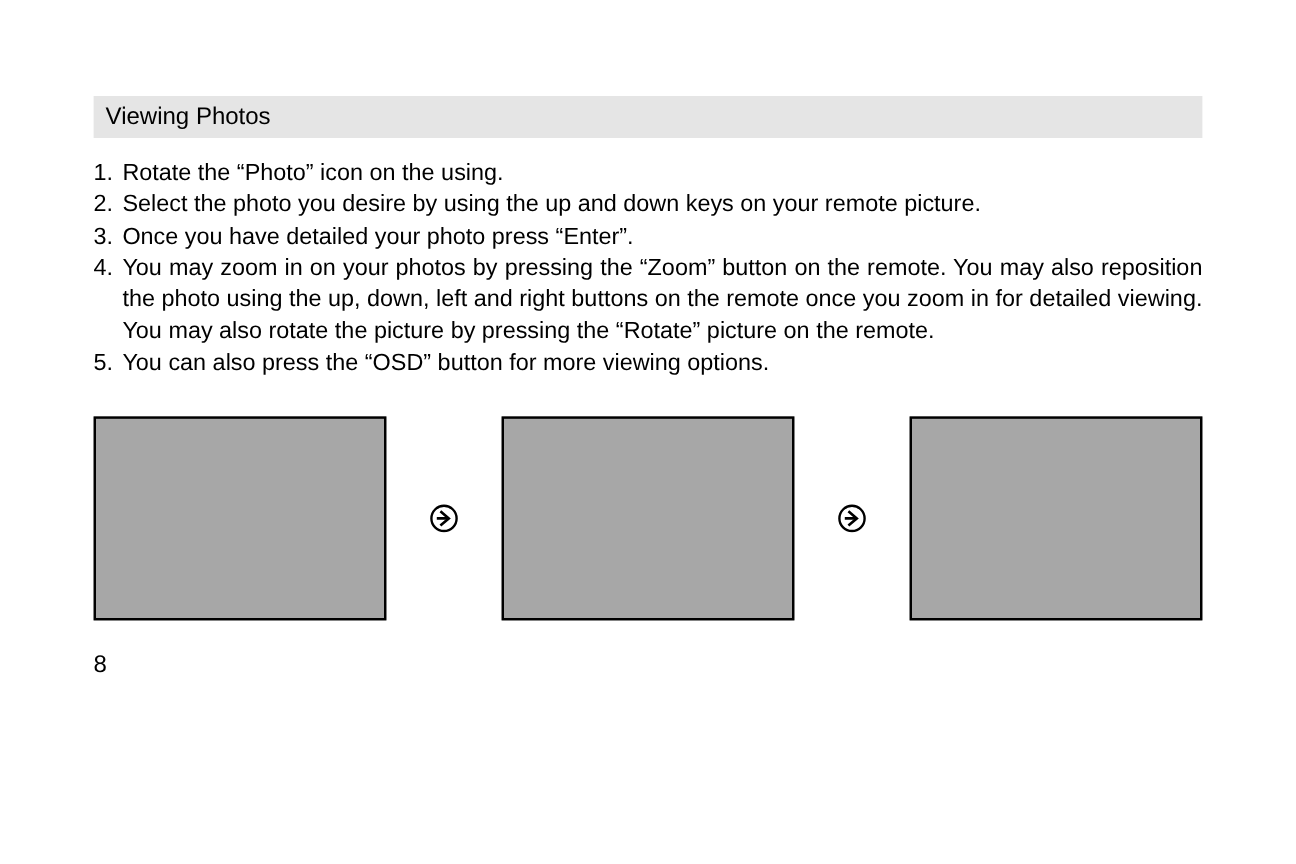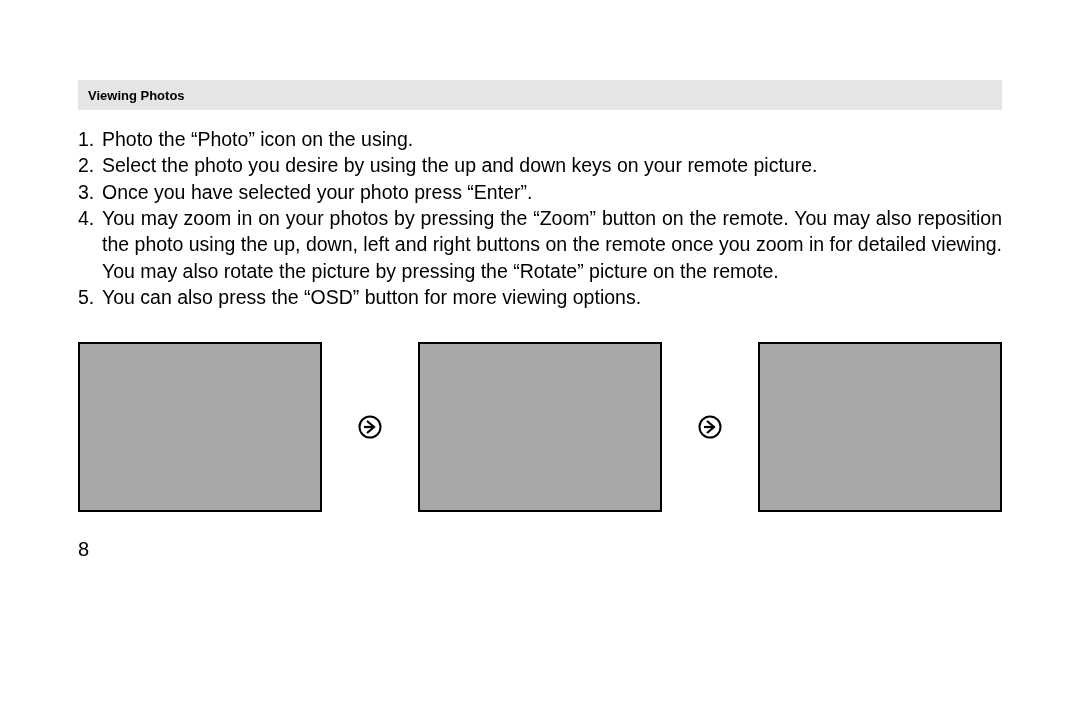--- a/index.html
+++ b/index.html
@@ -1,19 +1,19 @@
 <!DOCTYPE html>
 <html><head>
 <meta charset="utf-8">
 <style>
   * { box-sizing: border-box; margin: 0; padding: 0; }
   html, body { width: 1080px; height: 720px; background: #fff; font-family: Arial, Helvetica, sans-serif; color: #000; }
   .page { padding: 80px 78px 0 78px; }
   .heading-bar { background: #e5e5e5; padding: 6px 10px 6px 10px; margin-bottom: 16px; }
-  .heading-bar span { font-weight: bold; font-size: 13px; }
+  .heading-bar span { font-weight: normal; font-size: 20px; }
   .steps { font-size: 19.5px; line-height: 1.35; }
   .step { display: flex; margin: 0; }
   .step .num { flex: 0 0 auto; min-width: 24px; }
   .step .body { flex: 1 1 auto; text-align: justify; }
   b { font-weight: normal; }
   .figures { margin-top: 32px; display: flex; align-items: center; justify-content: space-between; width: 100%; }
   .thumb-wrap { position: relative; }
   .thumb { width: 244px; height: 170px; background: #a7a7a7; border: 2px solid #000; }
   .shadow { width: 244px; height: 170px; position: absolute; top: 6px; left: 6px; background: #000; z-index: -1; }
   .arrow { width: 24px; height: 24px; }
@@ -27,33 +27,33 @@
 
   <div class="heading-bar">
     <span>Viewing Photos</span>
   </div>
 
   <div class="steps">
 
     <div class="step">
       <div class="num">1.</div>
       <div class="body">
-        <span>Photo the “</span><b>Photo</b><span>” icon on the using.</span>
+        <span>Rotate the “</span><b>Photo</b><span>” icon on the using.</span>
       </div>
     </div>
 
     <div class="step">
       <div class="num">2.</div>
       <div class="body">Select the photo you desire by using the up and down keys on your remote picture.</div>
     </div>
 
     <div class="step">
       <div class="num">3.</div>
       <div class="body">
-        <span>Once you have selected your photo press “</span><b>Enter</b><span>”.</span>
+        <span>Once you have detailed your photo press “</span><b>Enter</b><span>”.</span>
       </div>
     </div>
 
     <div class="step">
       <div class="num">4.</div>
       <div class="body">
         <span>You may zoom in on your photos by pressing the “</span><b>Zoom</b><span>” button on the remote. You may also reposition the photo using the up, down, left and right buttons on the remote once you zoom in for detailed viewing. You may also rotate the picture by pressing the “</span><b>Rotate</b><span>” picture on the remote.</span>
       </div>
     </div>
 

